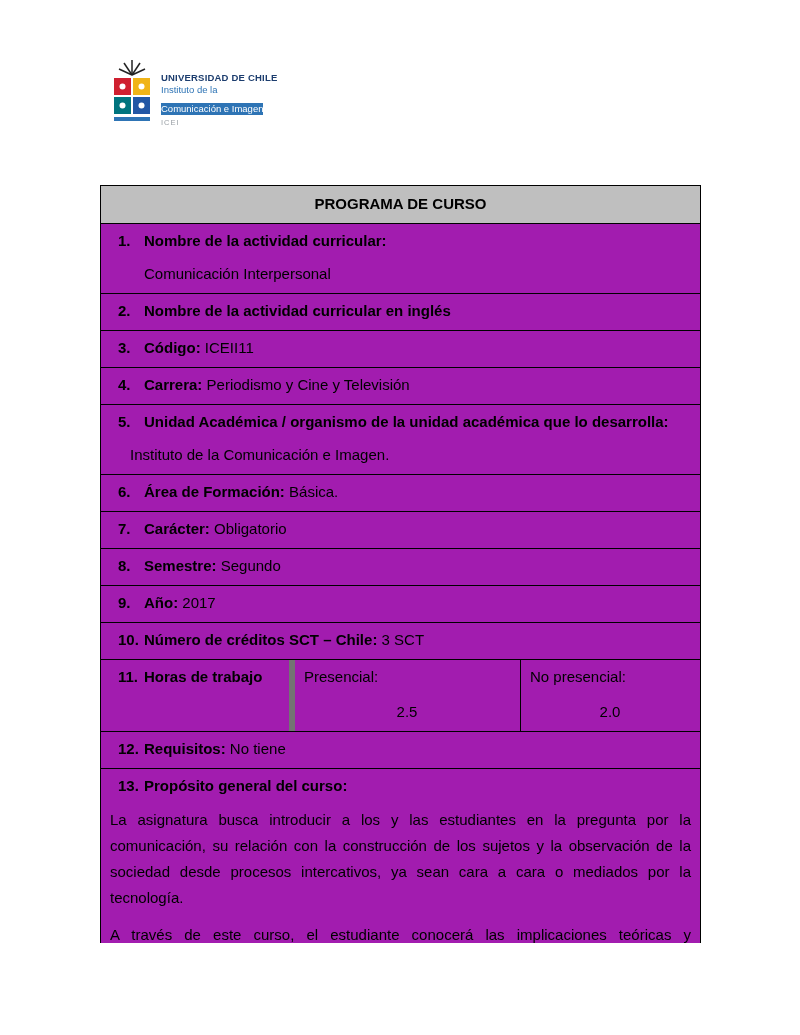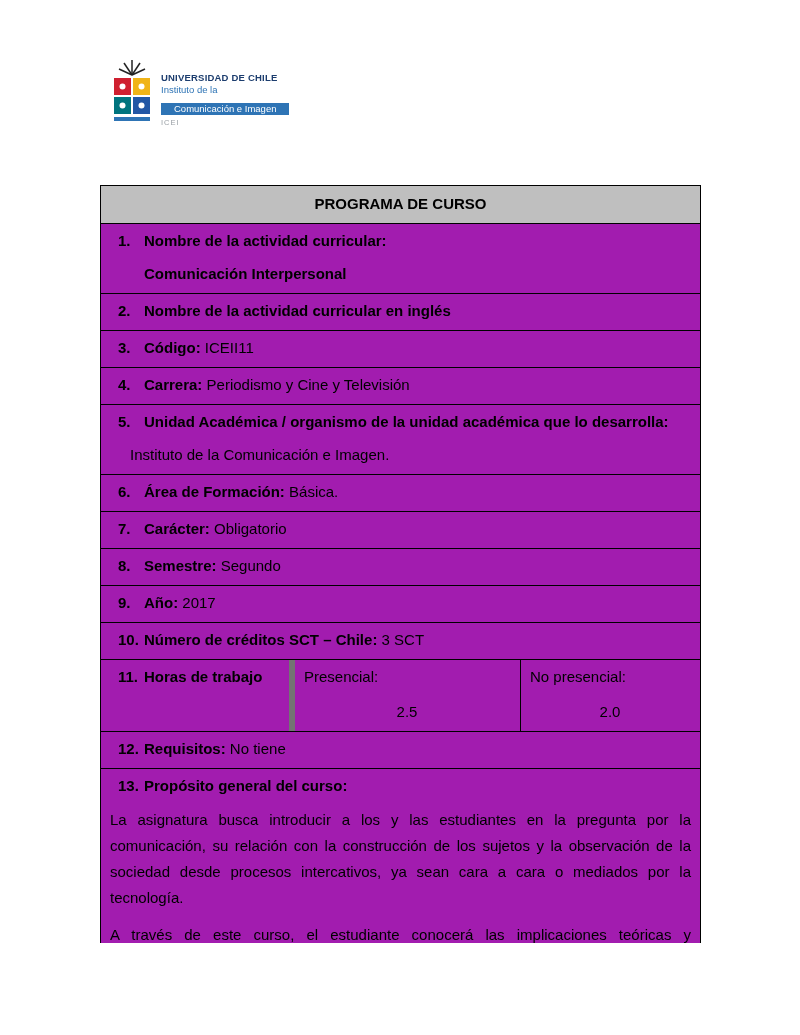--- a/index.html
+++ b/index.html
@@ -9,21 +9,21 @@
     font-family: "Liberation Sans", sans-serif;
     color: #000;
   }
   .page { position: relative; width: 800px; height: 943px; background: #fff; overflow: hidden; }
 
   
   .logo { position: absolute; left: 112px; top: 58px; display: flex; gap: 9px; align-items: flex-start; }
   .logo-text { padding-top: 14px; line-height: 1.3; }
   .logo-uni  { font-size: 9.5px; font-weight: bold; color: #1c3d6e; letter-spacing: .2px; }
   .logo-line { font-size: 9.5px; color: #2e74b5; }
-  .logo-chip { display: inline-block; font-size: 9.5px; color: #fff; background: #2e74b5; padding: 0 13px; }
+  .logo-chip { display: inline-block; font-size: 9.5px; color: #fff; background: #2e74b5; padding: 0 0; }
   .logo-acr  { font-size: 7.5px; color: #9aa0a6; letter-spacing: 1px; margin-top: 1px; }
 
   
   .table {
     position: absolute; left: 100px; top: 185px;
     width: 601px; box-sizing: border-box;
     border: 1px solid #000;
     background: #a21caf;
   }
   .trow {
@@ -33,21 +33,21 @@
   }
   .trow:last-child { border-bottom: none; }
   .header-row {
     background: #bfbfbf;
     text-align: center; font-weight: bold;
     padding: 8px 0 9px 0;
   }
   .num { display: inline-block; width: 26px; font-weight: bold; }
   .lbl { font-weight: bold; }
   .val { font-weight: normal; }
-  .bold { font-weight: bold; }
+  .bold { font-weight: normal; }
   .subline { margin-top: 13px; }
   .indent-label { margin-left: 26px; }
   .indent-small { margin-left: 12px; }
 
   
   .row-cols { display: flex; padding: 0; }
   .col { box-sizing: border-box; padding: 7px 10px 9px 17px; }
   .col1 { width: 188px; }
   .col2 { width: 231px; border-left: 6px solid #737373; padding-left: 9px; }
   .col3 { flex: 1; border-left: 1px solid #000; padding-left: 9px; }

